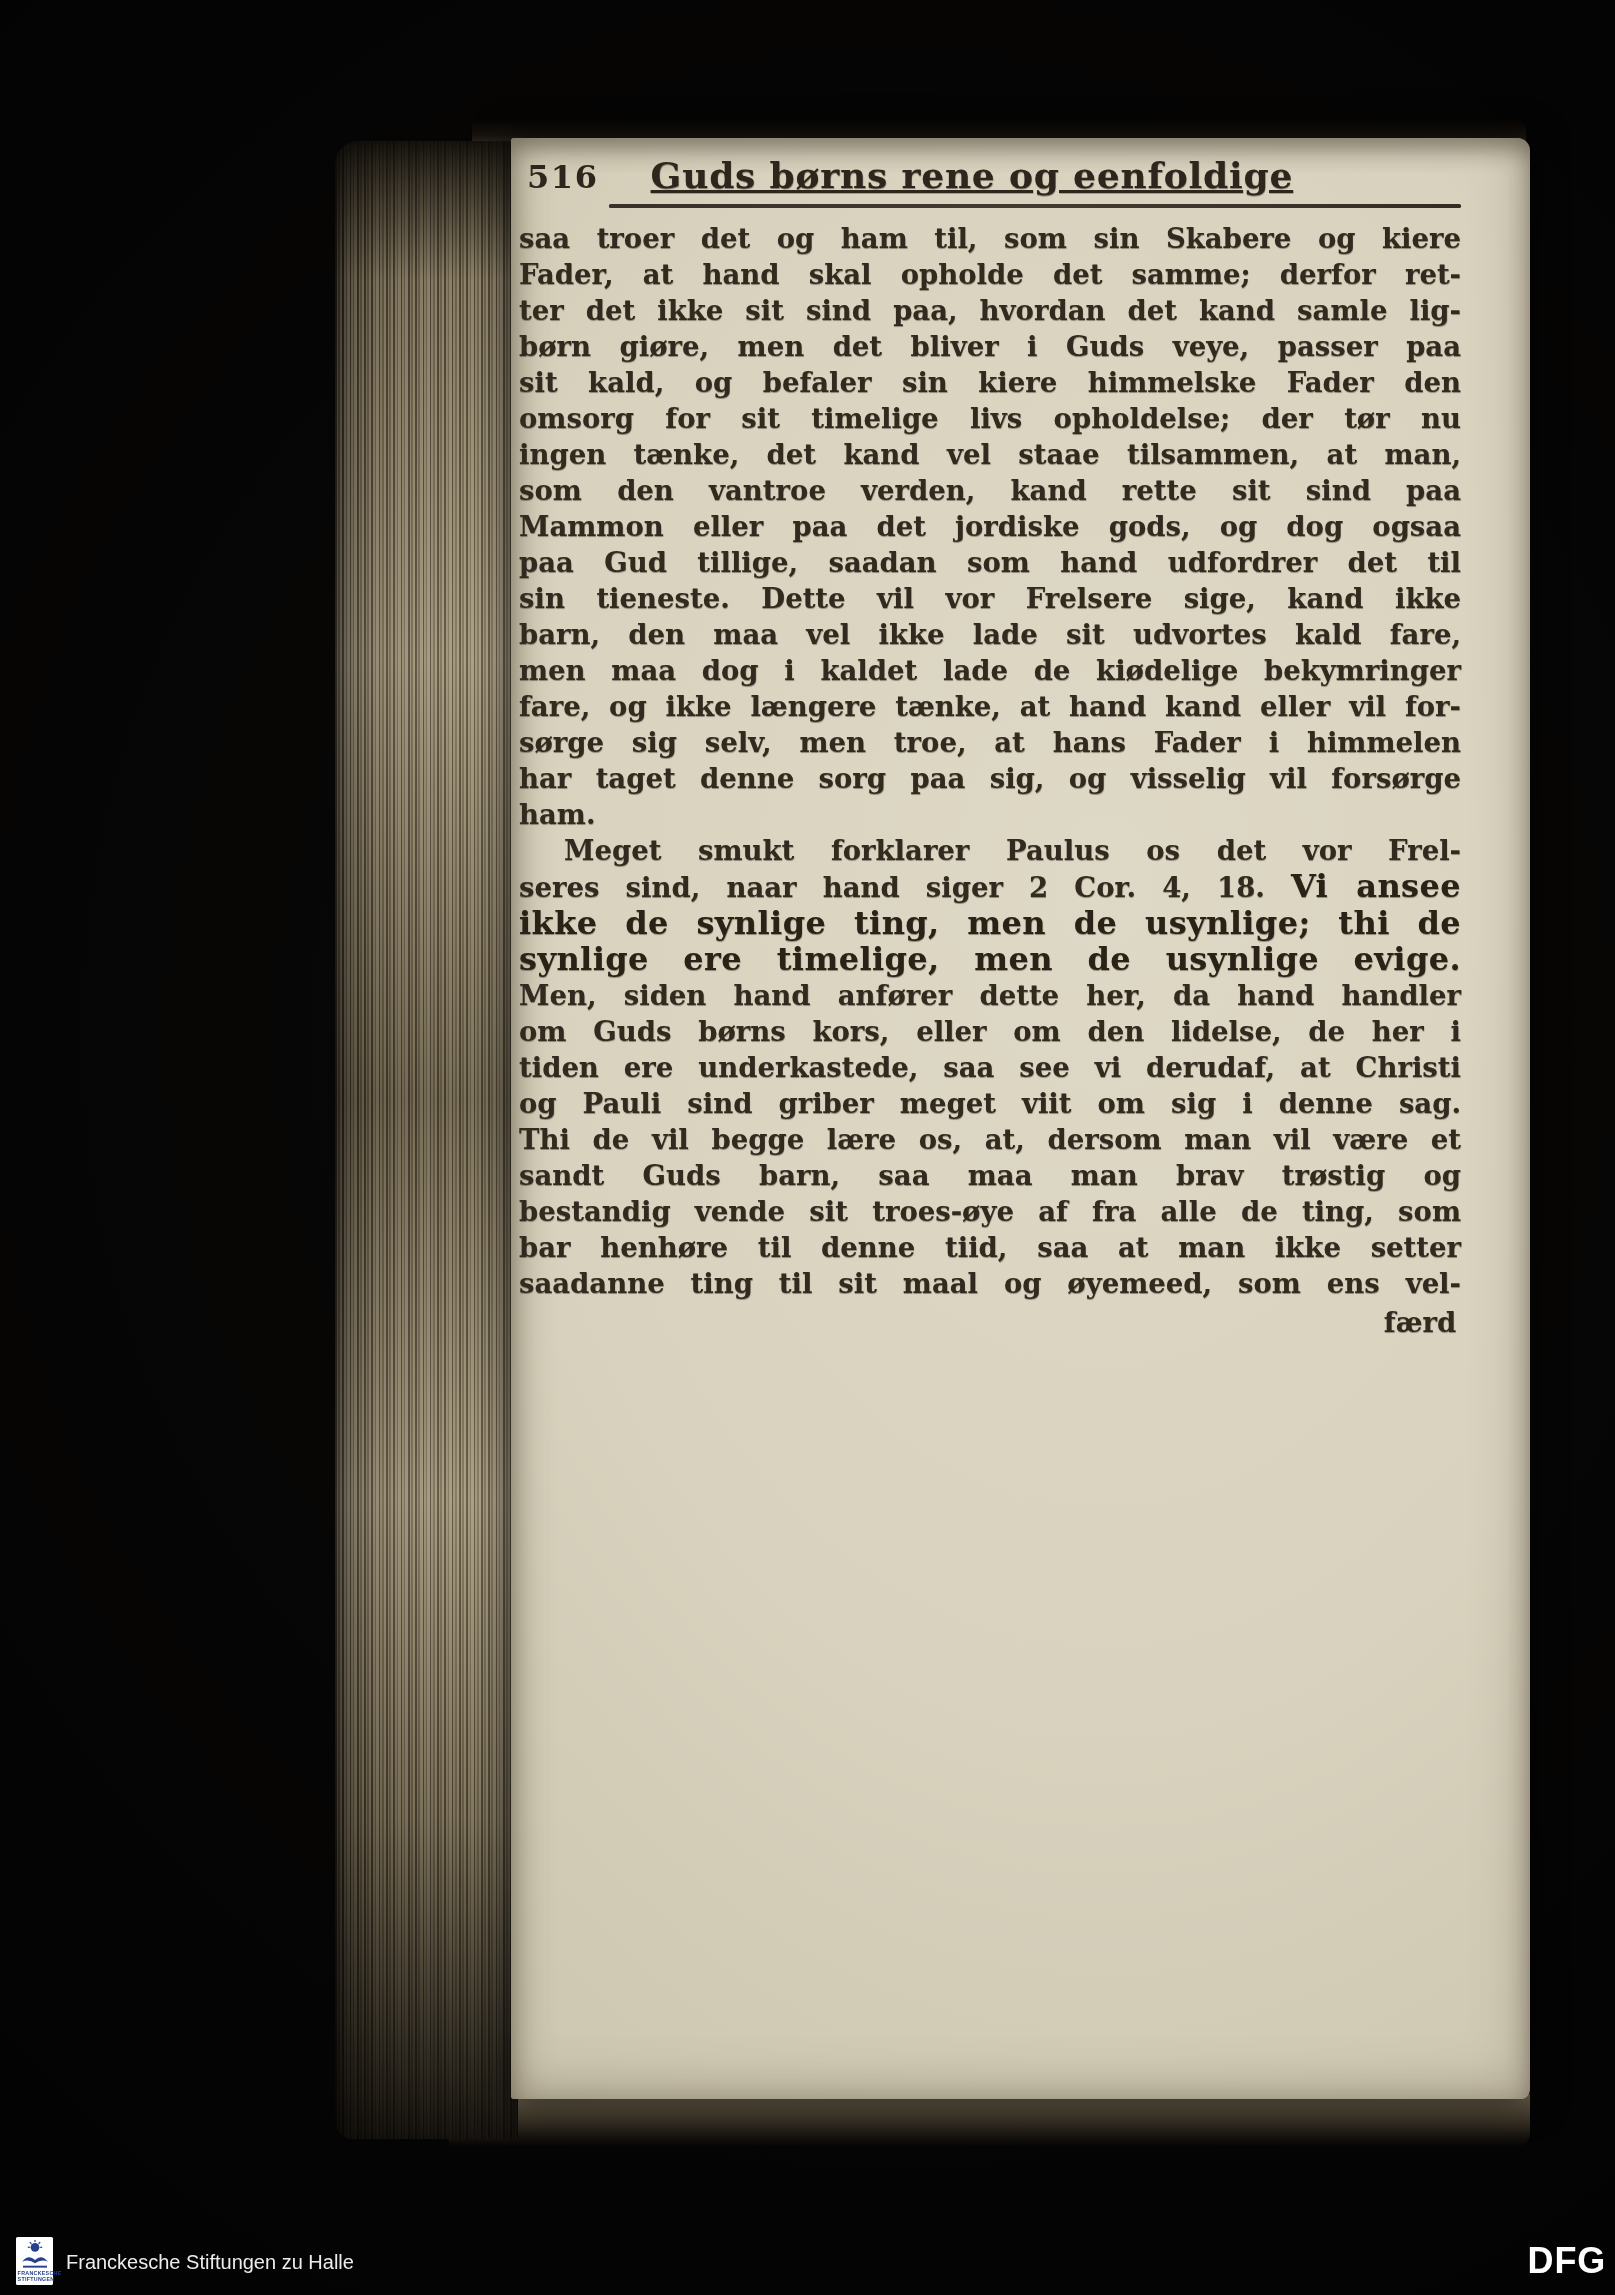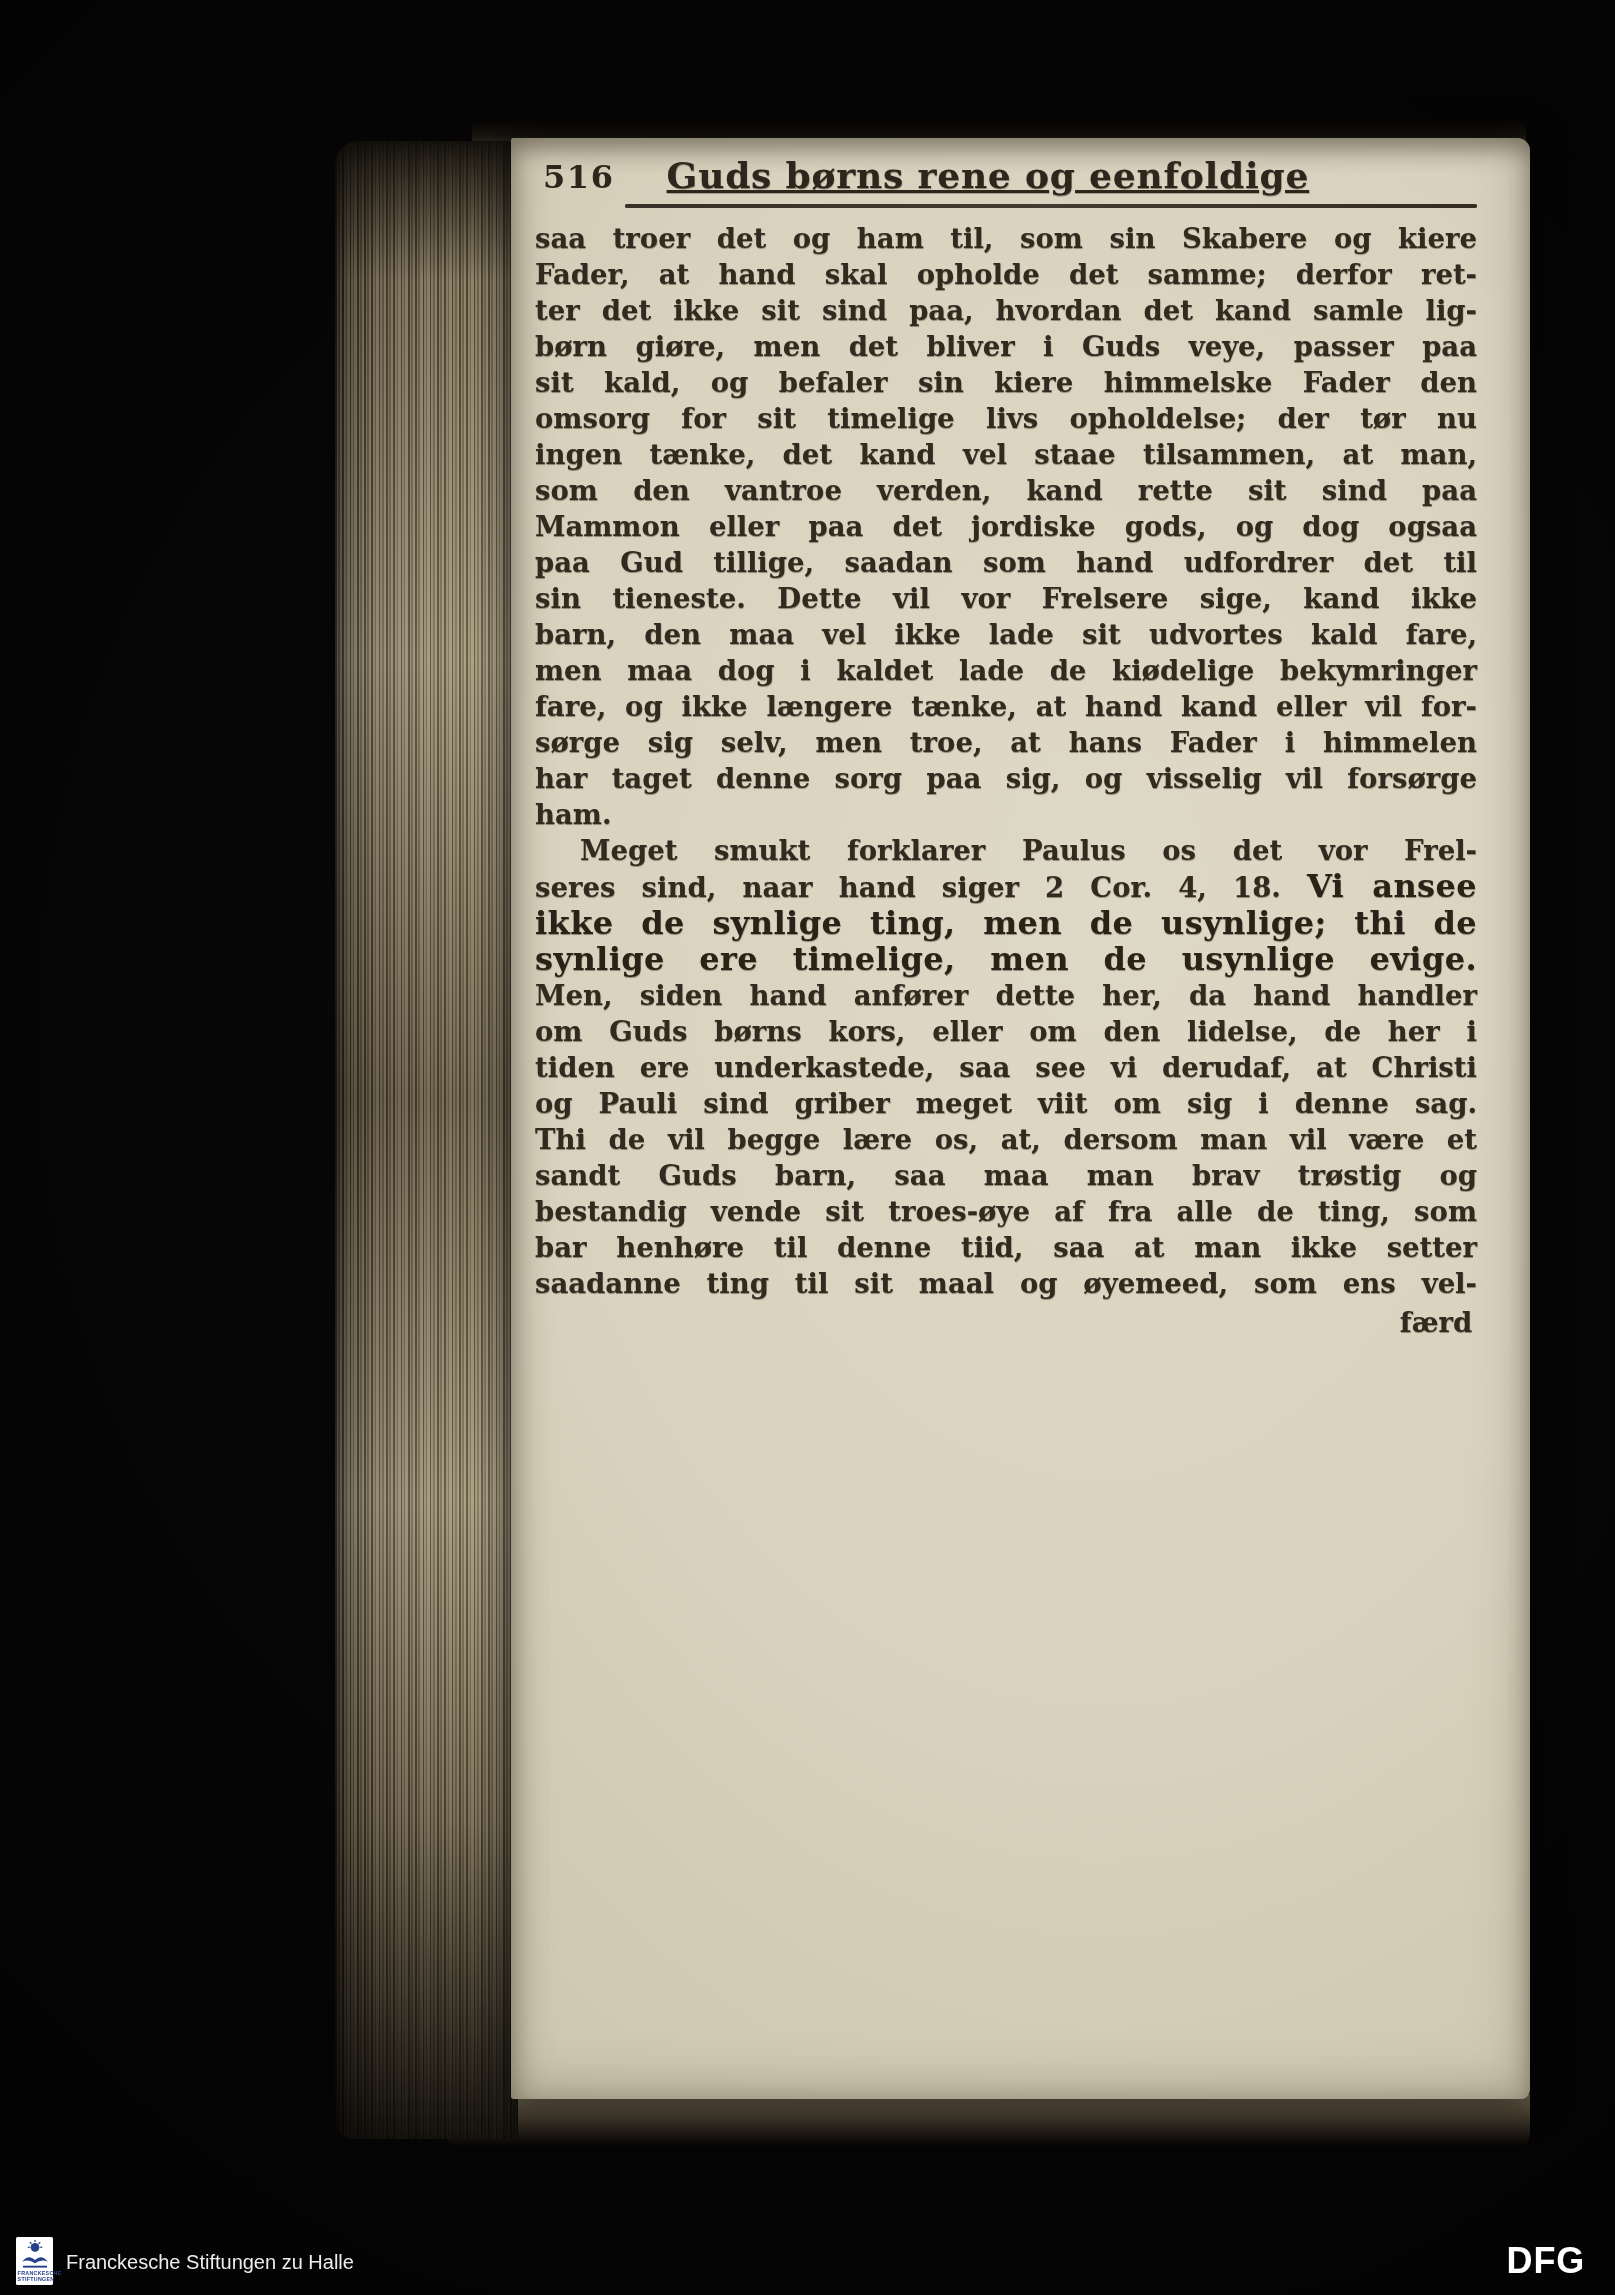--- a/index.html
+++ b/index.html
@@ -78,21 +78,21 @@
     box-shadow:
       inset 0 11.3px 21px rgba(60,52,40,.45),
       inset -11.3px -14.5px 48px rgba(110,100,78,.30),
       inset 13px 0 32px rgba(120,110,86,.28),
       0 0 37px rgba(0,0,0,.65);
   }
 
   
   .content {
     position: absolute;
-    left: 24px;
+    left: 8px;
     top: 18px;
     width: 942px;
   }
   .header-row {
     display: flex;
     align-items: baseline;
     gap: 52px;
     padding-left: 8px;
     color: #2e261c;
   }
@@ -160,21 +160,21 @@
   }
   .inst {
     position: absolute;
     left: 66px;
     bottom: 21px;
     font: 400 20px/24px "Liberation Sans", sans-serif;
     color: #ececec;
   }
   .dfg {
     position: absolute;
-    right: 30px;
+    right: 9px;
     bottom: 16px;
     font: 700 36px/37px "Liberation Sans", sans-serif;
     color: #ffffff;
     letter-spacing: 0.8px;
   }
 </style>
 </head>
 <body>
 
 <div class="scene">

